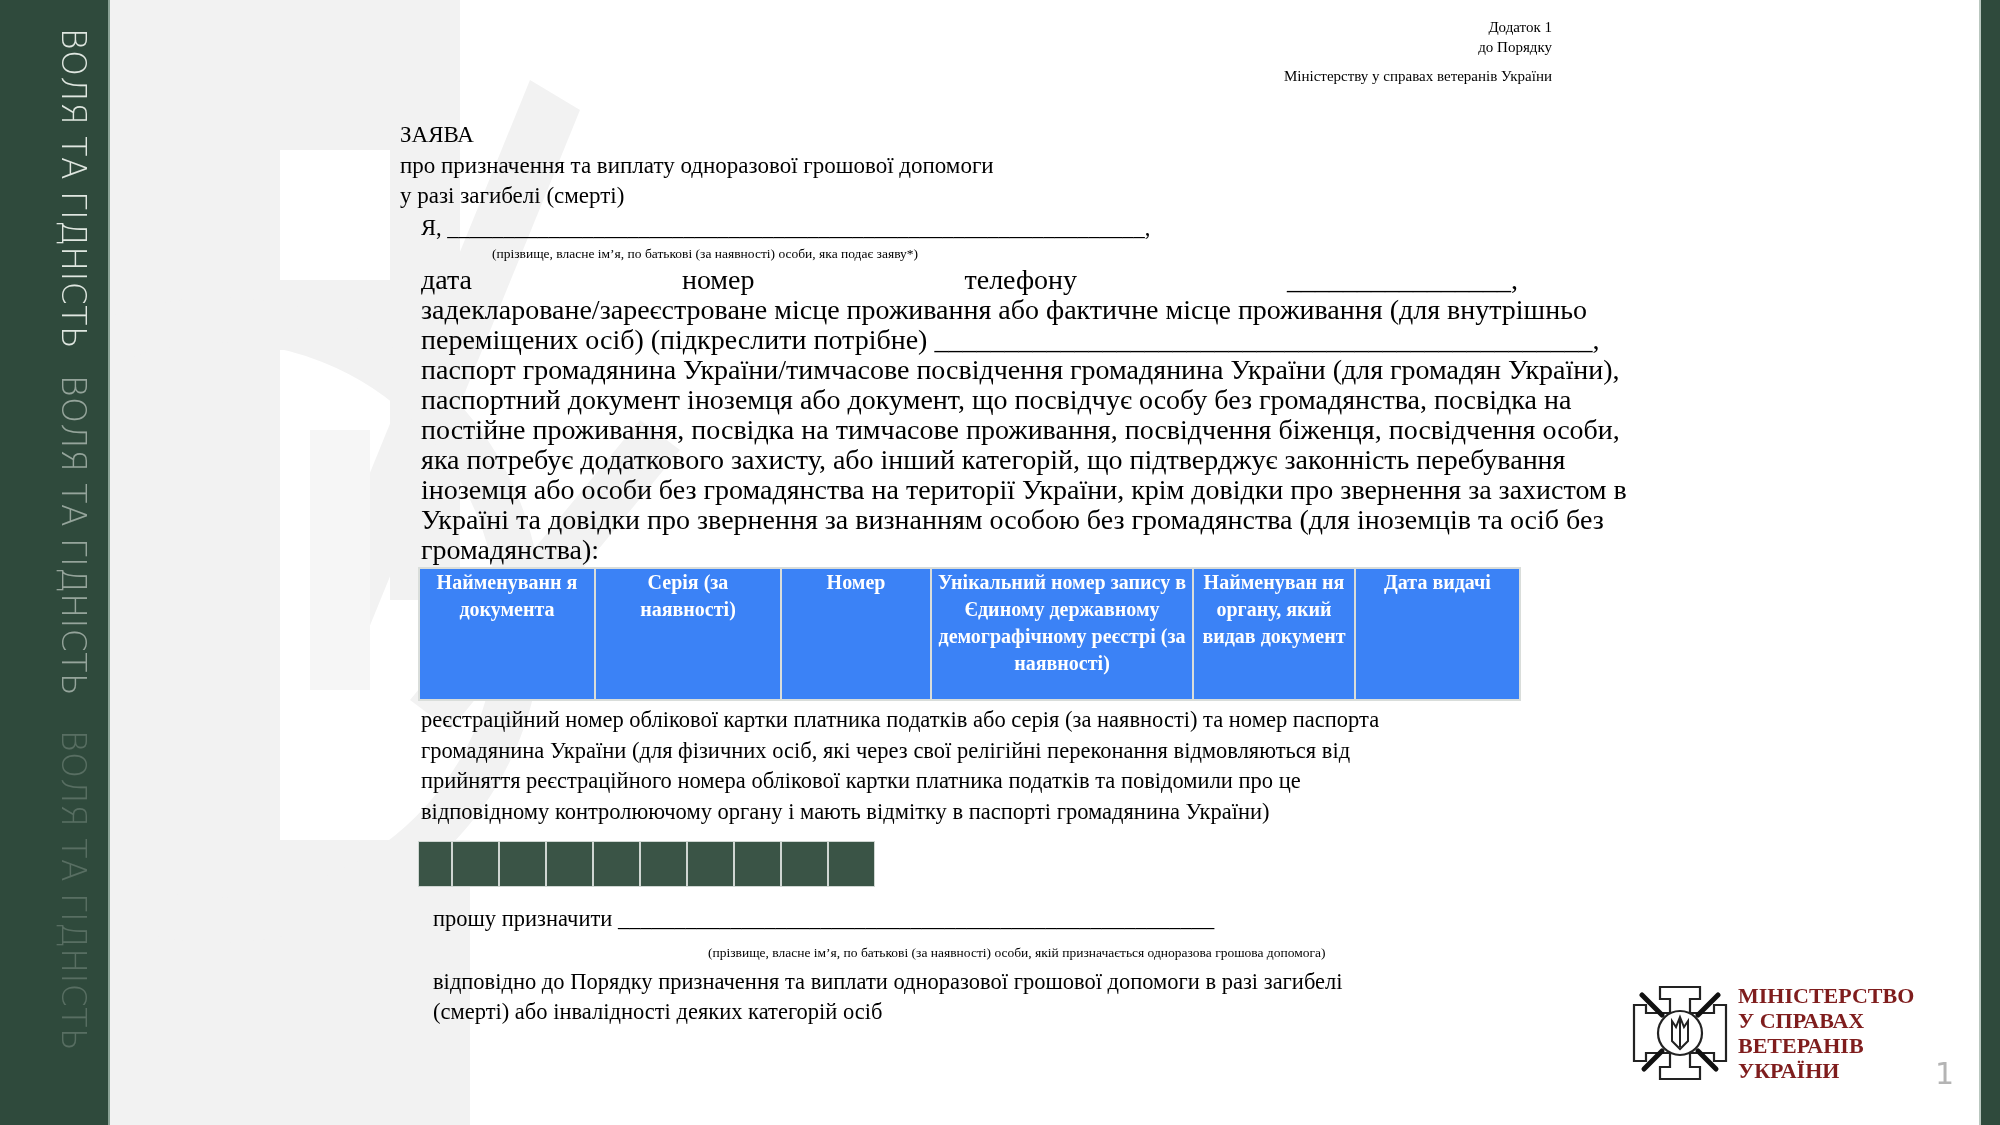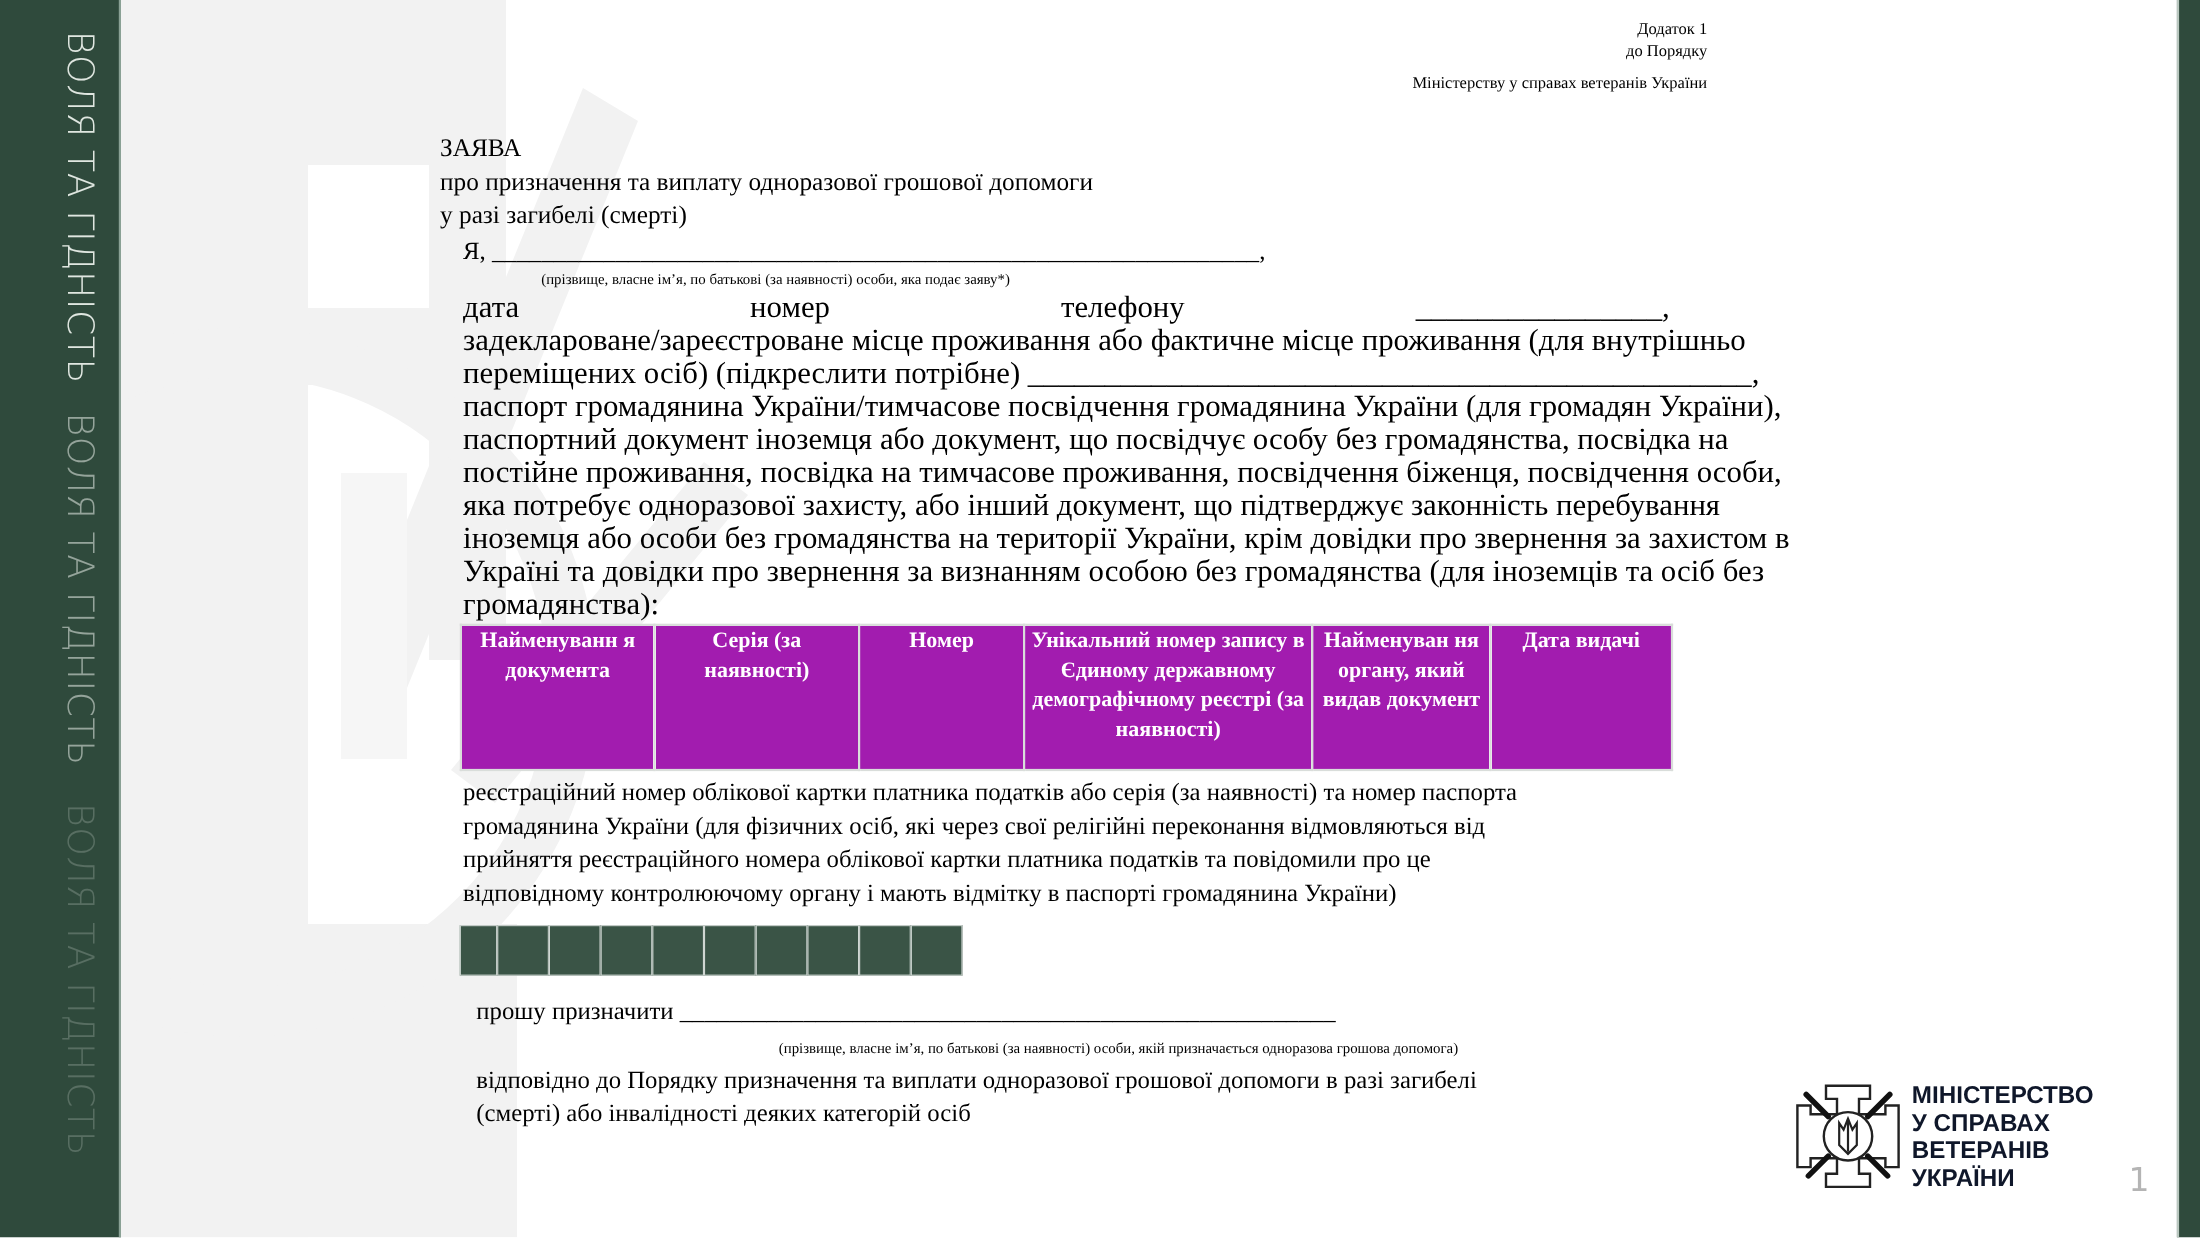--- a/index.html
+++ b/index.html
@@ -42,33 +42,33 @@
   }
   .para .j { display: block; text-align: justify; text-align-last: justify; white-space: nowrap; }
   .para .last { display: block; text-align: left; }
   .row { display: flex; justify-content: space-between; white-space: nowrap; }
 
   table.doc {
     position: absolute; left: 418px; top: 567px; width: 1101px; height: 134px;
     border-collapse: collapse; table-layout: fixed;
   }
   table.doc th {
-    background: #a21caf; color: #ffffff; border: 2px solid #d9ddda;
+    background: #3b82f6; color: #ffffff; border: 2px solid #d9ddda;
     font-family: "Liberation Serif", serif; font-weight: bold; font-size: 20px;
     line-height: 27px; vertical-align: top; text-align: center; padding: 0 4px;
     overflow: hidden;
   }
   .para2 { position: absolute; left: 421px; width: 1110px; font-size: 22.5px; line-height: 30.5px; }
   .boxes { position: absolute; left: 418px; top: 841px; height: 46px; display: flex; }
   .box { background: #3a5446; border: 1px solid #cfd6d2; height: 44px; width: 45px; }
   .box.first { width: 32px; }
   .logo { position: absolute; left: 1630px; top: 983px; width: 100px; height: 100px; }
   .logo-text {
-    position: absolute; left: 1738px; top: 983px; font-family: Liberation Sans, sans-serif;
-    font-weight: bold; font-size: 22px; line-height: 25px; color: #0f172a;
+    position: absolute; left: 1738px; top: 983px; font-family: Liberation Serif, serif;
+    font-weight: bold; font-size: 22px; line-height: 25px; color: #7f1d1d;
   }
   .page-num {
     position: absolute; left: 1935px; top: 1056px; font-family: "DejaVu Sans", sans-serif;
     font-size: 30px; color: #b4b4b4;
   }
 </style>
 </head>
 <body>
 
 <svg class="watermark" viewBox="0 0 700 1125">
@@ -113,21 +113,21 @@
     <span>дата</span>
     <span>номер</span>
     <span>телефону</span>
     <span>________________,</span>
   </div>
   <span class="j">задеклароване/зареєстроване місце проживання або фактичне місце проживання (для внутрішньо</span>
   <span class="j">переміщених осіб) (підкреслити потрібне) _______________________________________________,</span>
   <span class="j">паспорт громадянина України/тимчасове посвідчення громадянина України (для громадян України),</span>
   <span class="j">паспортний документ іноземця або документ, що посвідчує особу без громадянства, посвідка на</span>
   <span class="j">постійне проживання, посвідка на тимчасове проживання, посвідчення біженця, посвідчення особи,</span>
-  <span class="j">яка потребує одноразової захисту, або інший документ, що підтверджує законність перебування</span>
+  <span class="j">яка потребує додаткового захисту, або інший категорій, що підтверджує законність перебування</span>
   <span class="j">іноземця або особи без громадянства на території України, крім довідки про звернення за захистом в</span>
   <span class="j">Україні та довідки про звернення за визнанням особою без громадянства (для іноземців та осіб без</span>
   <span class="last">громадянства):</span>
 </div>
 
 <table class="doc">
   <colgroup>
     <col style="width:176px">
       <col style="width:186px">
       <col style="width:150px">

